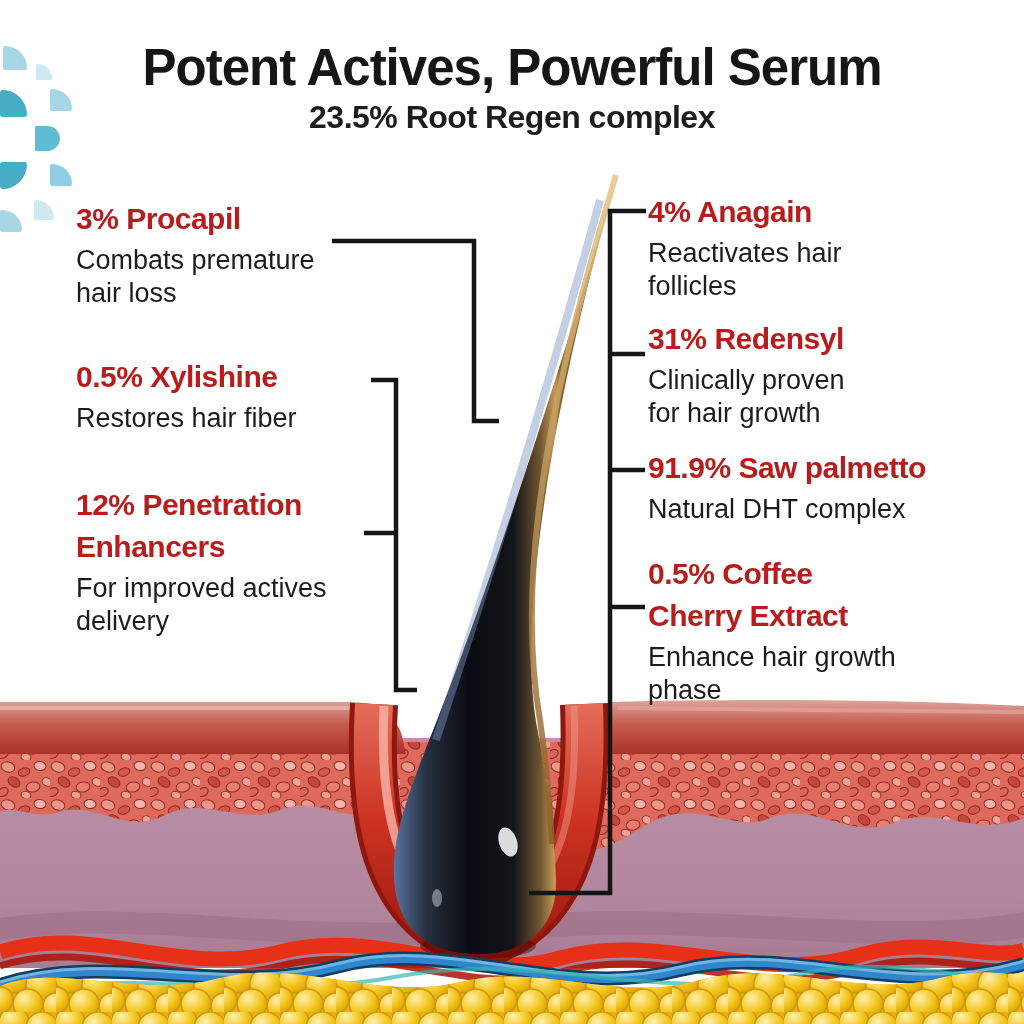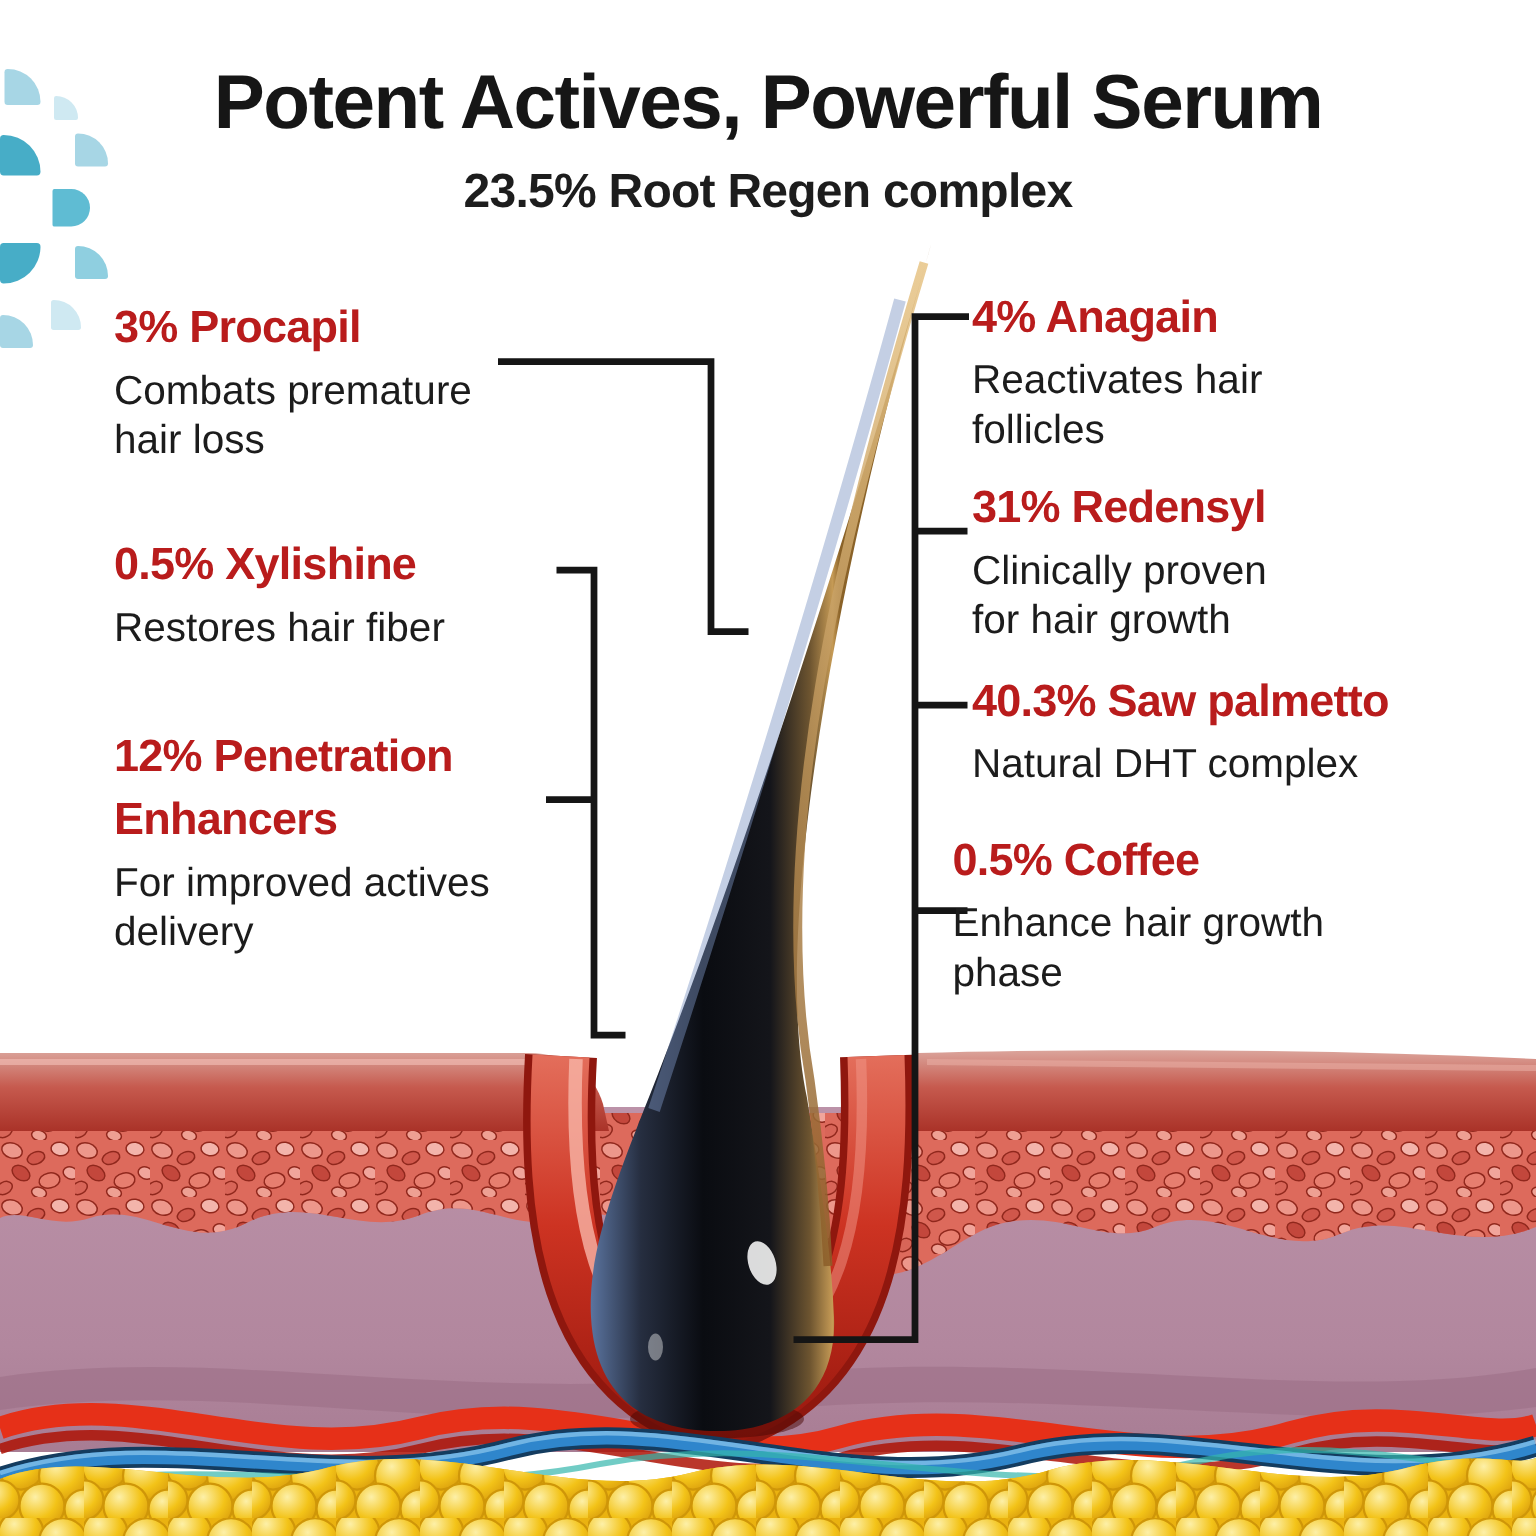--- a/index.html
+++ b/index.html
@@ -5,21 +5,21 @@
   html,body{margin:0;padding:0;}
   body{width:1024px;height:1024px;position:relative;overflow:hidden;background:#ffffff;
        font-family:"Liberation Sans","DejaVu Sans",sans-serif;}
   .stage{position:absolute;inset:0;width:1024px;height:856px;}
   svg.illo{position:absolute;left:0;top:0;z-index:1;}
   svg.lines{position:absolute;left:0;top:0;z-index:3;pointer-events:none;}
   .dots{position:absolute;left:0;top:0;z-index:2;}
   .dot{position:absolute;}
   .titlewrap{position:absolute;left:0;top:38px;width:1024px;text-align:center;z-index:4;}
   .title{font-size:51px;font-weight:800;color:#161616;letter-spacing:-1px;}
-  .subtitle{margin-top:12px;font-size:32px;font-weight:700;color:#1d1d1d;letter-spacing:-0.5px;}
+  .subtitle{margin-top:2px;font-size:32px;font-weight:700;color:#1d1d1d;letter-spacing:-0.5px;}
   .callout{position:absolute;z-index:4;white-space:nowrap;}
   .callout .h{font-size:30px;line-height:42px;font-weight:800;color:#b91c1c;letter-spacing:-0.5px;}
   .callout .d{font-size:27px;line-height:33px;font-weight:400;color:#1c1c1c;margin-top:4px;}
 </style>
 </head>
 <body>
 
 <div class="stage">
 
   <svg class="illo" width="1024" height="1024" viewBox="0 0 1024 1024">
@@ -185,30 +185,31 @@
       <div>31% Redensyl</div>
     </div>
     <div class="d">
       <div>Clinically proven</div>
       <div>for hair growth</div>
     </div>
   </div>
 
   <div class="callout" style="left:648px;top:447px">
     <div class="h">
-      <div>40.3% Saw palmetto</div>
+      <div>91.9% Saw palmetto</div>
     </div>
     <div class="d">
       <div>Natural DHT complex</div>
     </div>
   </div>
 
-  <div class="callout" style="left:635px;top:553px">
+  <div class="callout" style="left:648px;top:553px">
     <div class="h">
       <div>0.5% Coffee</div>
+      <div>Cherry Extract</div>
     </div>
     <div class="d">
       <div>Enhance hair growth</div>
       <div>phase</div>
     </div>
   </div>
 
 </div>
 
 </body></html>

